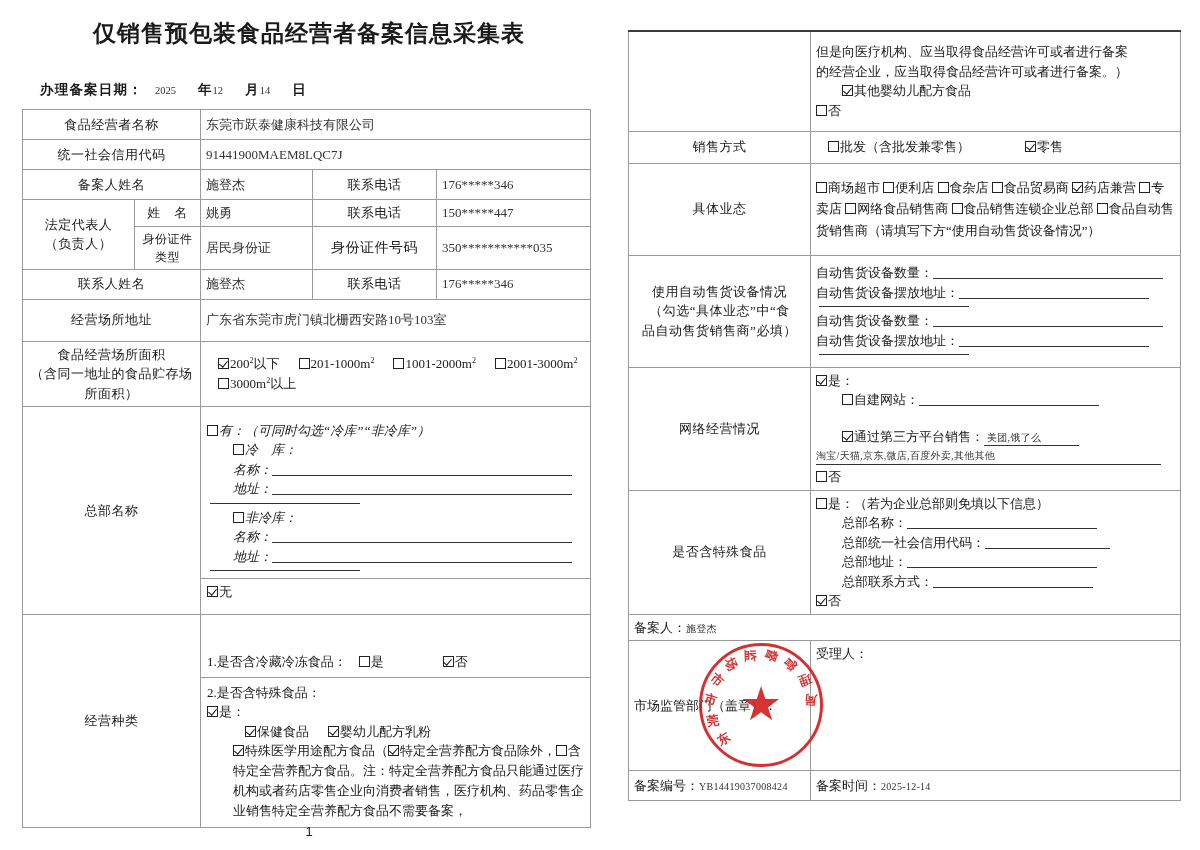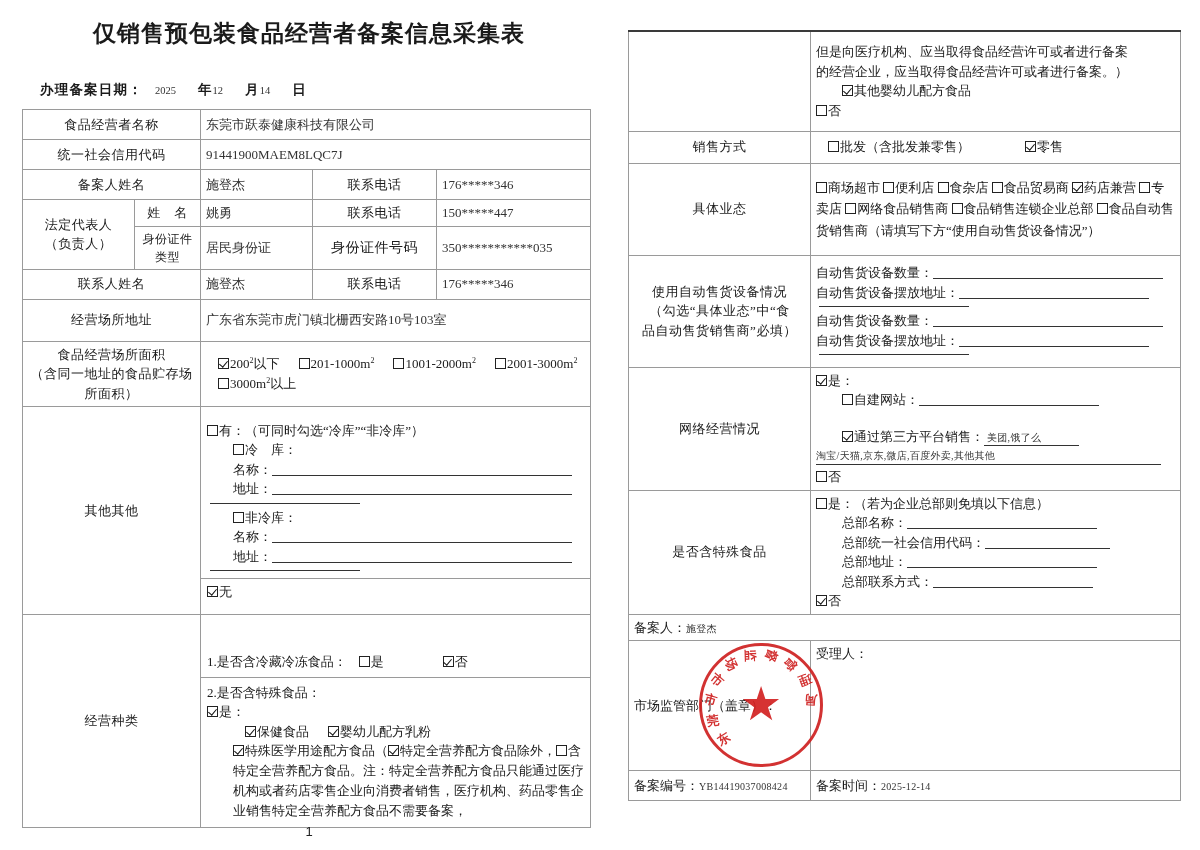--- a/index.html
+++ b/index.html
@@ -220,23 +220,23 @@
           <span>食品经营场所面积</span><br>
           <span>（含同一地址的食品贮存场</span><br>
           <span>所面积）</span>
         </td>
         <td class="cell" colspan="3" style="vertical-align:middle">
           <span class="opt"><span class="cb on"></span><span>200</span><span class="sup">2</span><span>以下</span></span><span class="opt"><span class="cb"></span><span>201-1000</span><span>m</span><span class="sup">2</span></span><span class="opt"><span class="cb"></span><span>1001-2000</span><span>m</span><span class="sup">2</span></span><span class="opt"><span class="cb"></span><span>2001-3000</span><span>m</span><span class="sup">2</span></span><br><span class="opt"><span class="cb"></span><span>3000</span><span>m</span><span class="sup">2</span><span>以上</span></span>
         </td>
       </tr>
 
       <tr>
-        <td class="lbl" colspan="2" style="height:208px">其他其他</td>
+        <td class="lbl" colspan="2" style="height:208px">总部名称</td>
         <td class="cell" colspan="3" style="padding:0">
-          <div style="padding:4px 6px 3px 6px;border-bottom:1px solid #9a9a9a;">
+          <div style="padding:4px 6px 3px 6px;border-bottom:1px solid #9a9a9a;font-style:italic;">
             <div><span class="cb"></span><span>有：（可同时勾选“冷库”“非冷库”）</span></div>
             <div class="indent1"><span class="cb"></span><span>冷　库：</span></div>
             <div class="indent1"><span>名称：</span><span class="fill fill-long"></span></div>
             <div class="indent1"><span>地址：</span><span class="fill fill-long"></span></div>
             <span class="rule-short"></span>
             <div class="indent1"><span class="cb"></span><span>非冷库：</span></div>
             <div class="indent1"><span>名称：</span><span class="fill fill-long"></span></div>
             <div class="indent1"><span>地址：</span><span class="fill fill-long"></span></div>
             <span class="rule-short"></span>
           </div>

